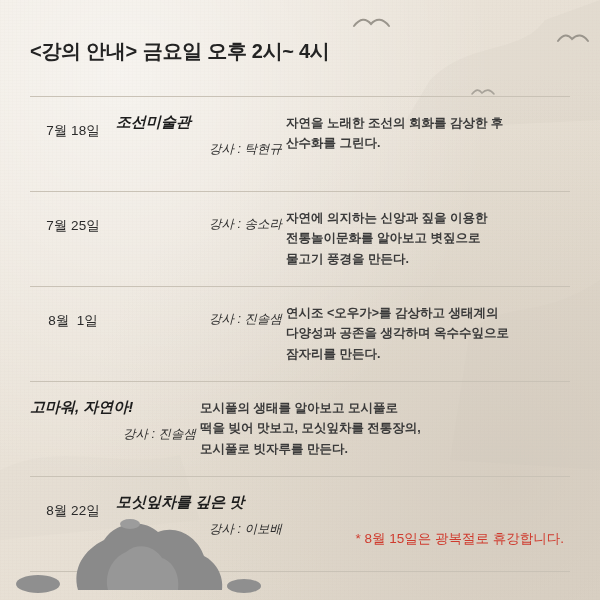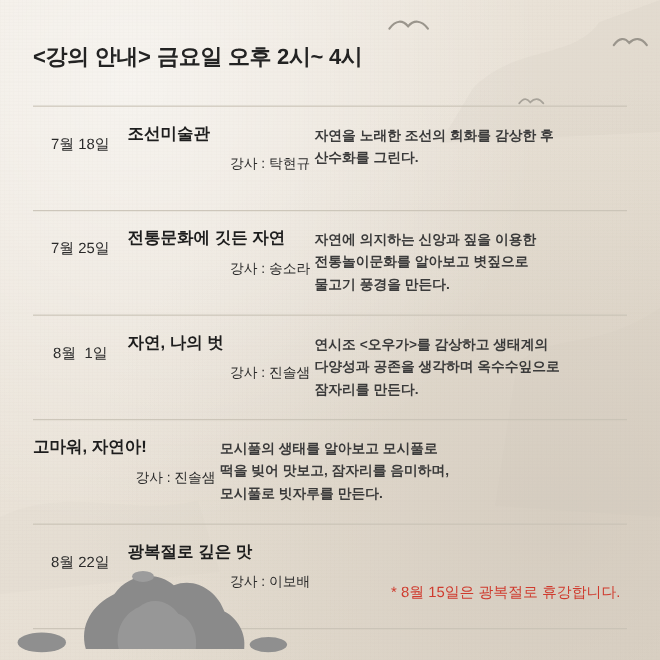--- a/index.html
+++ b/index.html
@@ -74,20 +74,21 @@
     text-align: center;
     font-size: 13.5px;
     color: #2a2a2a;
     padding-top: 16px;
     white-space: pre;
   }
   .col-title {
     width: 166px;
     flex: 0 0 166px;
     padding-top: 6px;
+    font-style: italic;
   }
   .course-name {
     font-size: 15px;
     font-weight: bold;
     color: #1d1d1d;
     line-height: 1.3;
   }
   .instructor {
     font-size: 12.5px;
     color: #2b2b2b;
@@ -153,53 +154,51 @@
         <div class="course-name">조선미술관</div>
         <div class="instructor">강사 : 탁현규</div>
       </div>
       <div class="col-desc">자연을 노래한 조선의 회화를 감상한 후
 산수화를 그린다.</div>
     </div>
 
     <div class="row">
       <div class="col-date">7월 25일</div>
       <div class="col-title">
-        <div class="course-name">전통문화에 깃든 자연</div>
         <div class="instructor">강사 : 송소라</div>
       </div>
       <div class="col-desc">자연에 의지하는 신앙과 짚을 이용한
 전통놀이문화를 알아보고 볏짚으로
 물고기 풍경을 만든다.</div>
     </div>
 
     <div class="row">
       <div class="col-date">8월  1일</div>
       <div class="col-title">
-        <div class="course-name">자연, 나의 벗</div>
         <div class="instructor">강사 : 진솔샘</div>
       </div>
       <div class="col-desc">연시조 &lt;오우가&gt;를 감상하고 생태계의
 다양성과 공존을 생각하며 옥수수잎으로
 잠자리를 만든다.</div>
     </div>
 
     <div class="row">
       <div class="col-title">
         <div class="course-name">고마워, 자연아!</div>
         <div class="instructor">강사 : 진솔샘</div>
       </div>
       <div class="col-desc">모시풀의 생태를 알아보고 모시풀로
-떡을 빚어 맛보고, 잠자리를 음미하며,
+떡을 빚어 맛보고, 모싯잎차를 전통장의,
 모시풀로 빗자루를 만든다.</div>
     </div>
 
     <div class="row">
       <div class="col-date">8월 22일</div>
       <div class="col-title">
-        <div class="course-name">광복절로 깊은 맛</div>
+        <div class="course-name">모싯잎차를 깊은 맛</div>
         <div class="instructor">강사 : 이보배</div>
       </div>
     </div>
 
   </div>
 
   <div id="footnote">* 8월 15일은  광복절로 휴강합니다.</div>
 
   <svg class="ink-wash" width="260" height="100" viewBox="0 0 260 100" style="left:12px;bottom:6px;">
     <path d="M66 96 C60 74 72 56 92 46 C104 28 130 24 146 38 C166 30 186 44 192 62 C204 68 212 82 210 96 Z" fill="#8a8a8a"></path>

